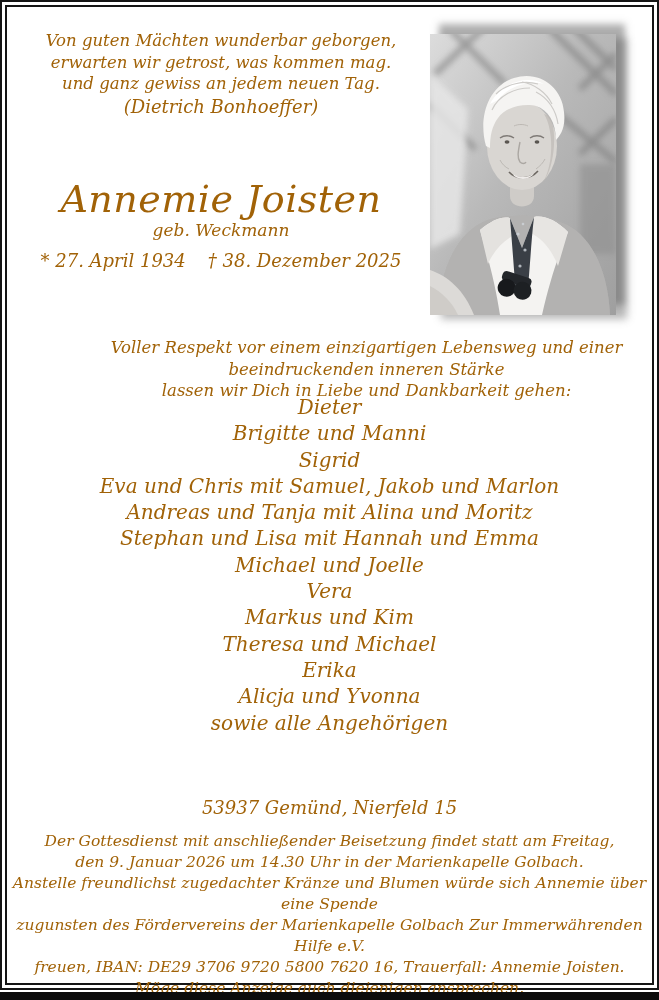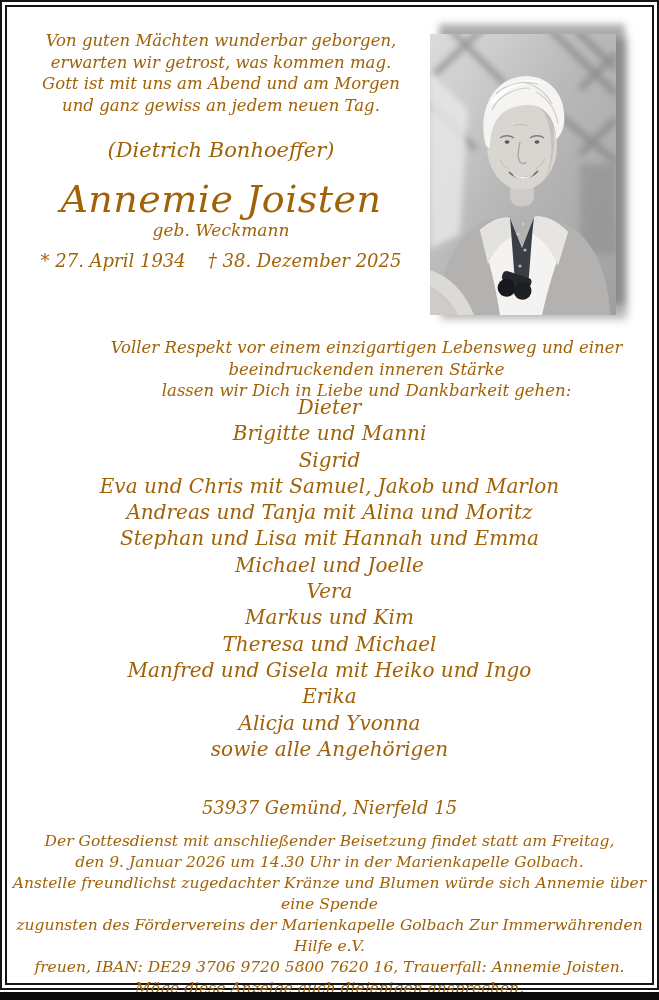--- a/index.html
+++ b/index.html
@@ -10,21 +10,21 @@
     font-family:"DejaVu Serif","Liberation Serif",serif;
     font-style:italic;
     color:#a16207;
     overflow:hidden;
   }
   .outer-border{position:absolute;left:0;top:0;right:0;bottom:10px;border:2px solid #151515;pointer-events:none;}
   .inner-border{position:absolute;left:5px;top:5px;right:5px;bottom:15px;border:2px solid #151515;pointer-events:none;}
   .bottom-bar{position:absolute;left:0;bottom:0;width:100%;height:8px;background:#0c0c0c;}
 
   .quote-block{position:absolute;left:12px;top:30px;width:418px;text-align:center;font-size:16.5px;line-height:21.5px;}
-  .quote-attrib{margin-top:24px;font-size:21px;}
+  .quote-attrib{margin-top:1px;font-size:18px;}
 
   .name-block{position:absolute;left:12px;top:178px;width:418px;text-align:center;}
   .name{font-size:38px;font-weight:400;letter-spacing:.5px;line-height:42px;}
   .maiden{font-size:17px;}
   .dates{font-size:18px;margin-top:10px;}
   .dates .birth{margin-right:22px;}
 
   .photo-wrap{
     position:absolute;left:430px;top:34px;width:186px;height:281px;
     box-shadow:9px -10px 7px rgba(95,95,95,.50), 11px 4px 8px rgba(95,95,95,.45);
@@ -43,21 +43,20 @@
 </head>
 <body>
 
 <div class="page">
   <div class="outer-border"></div>
   <div class="inner-border"></div>
 
   <div class="quote-block">
     <div>Von guten Mächten wunderbar geborgen,</div>
     <div>erwarten wir getrost, was kommen mag.</div>
-    <div>Gott ist mit uns am Abend und am Morgen</div>
     <div>und ganz gewiss an jedem neuen Tag.</div>
     <div class="quote-attrib">(Dietrich Bonhoeffer)</div>
   </div>
 
   <div class="name-block">
     <div class="name">Annemie Joisten</div>
     <div class="maiden">geb. Weckmann</div>
     <div class="dates">
       <span class="birth">* 27. April 1934</span><span>† 38. Dezember 2025</span>
     </div>
@@ -165,21 +164,20 @@
     <div>Dieter</div>
     <div>Brigitte und Manni</div>
     <div>Sigrid</div>
     <div>Eva und Chris mit Samuel, Jakob und Marlon</div>
     <div>Andreas und Tanja mit Alina und Moritz</div>
     <div>Stephan und Lisa mit Hannah und Emma</div>
     <div>Michael und Joelle</div>
     <div>Vera</div>
     <div>Markus und Kim</div>
     <div>Theresa und Michael</div>
-    <div>Manfred und Gisela mit Heiko und Ingo</div>
     <div>Erika</div>
     <div>Alicja und Yvonna</div>
     <div>sowie alle Angehörigen</div>
   </div>
 
   <div class="address">53937 Gemünd, Nierfeld 15</div>
 
   <div class="funeral">
     <div>Der Gottesdienst mit anschließender Beisetzung findet statt am Freitag,</div>
     <div>den 9. Januar 2026 um 14.30 Uhr in der Marienkapelle Golbach.</div>

